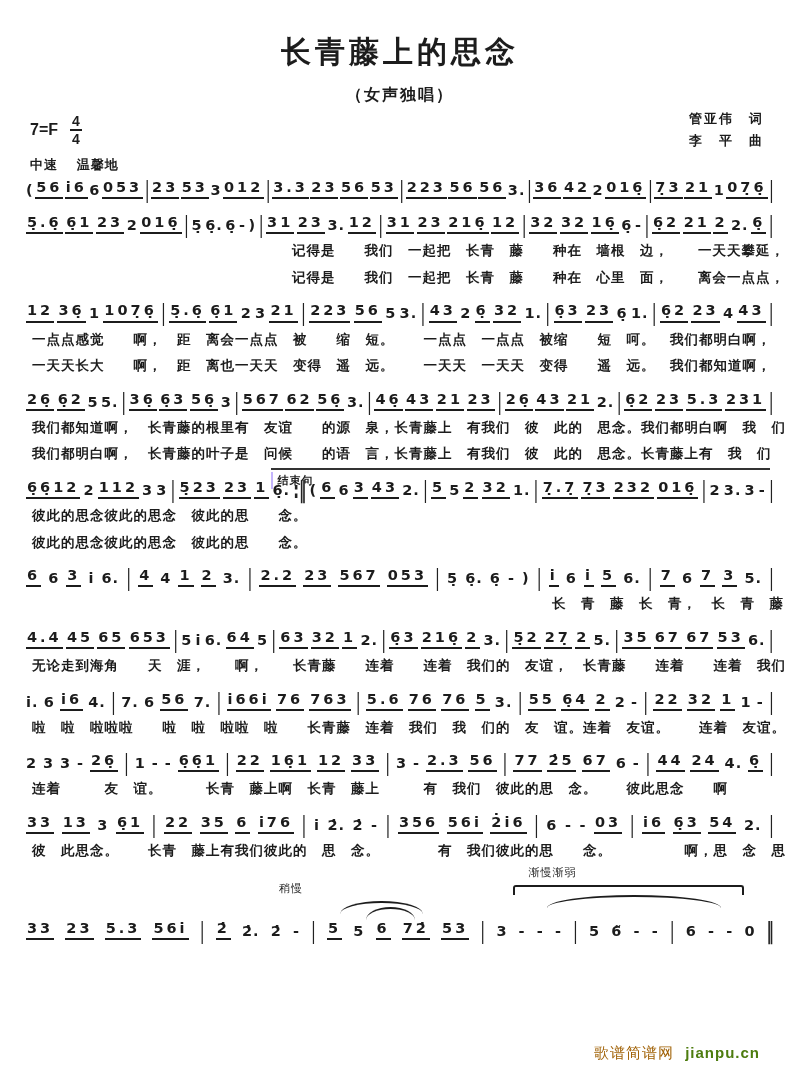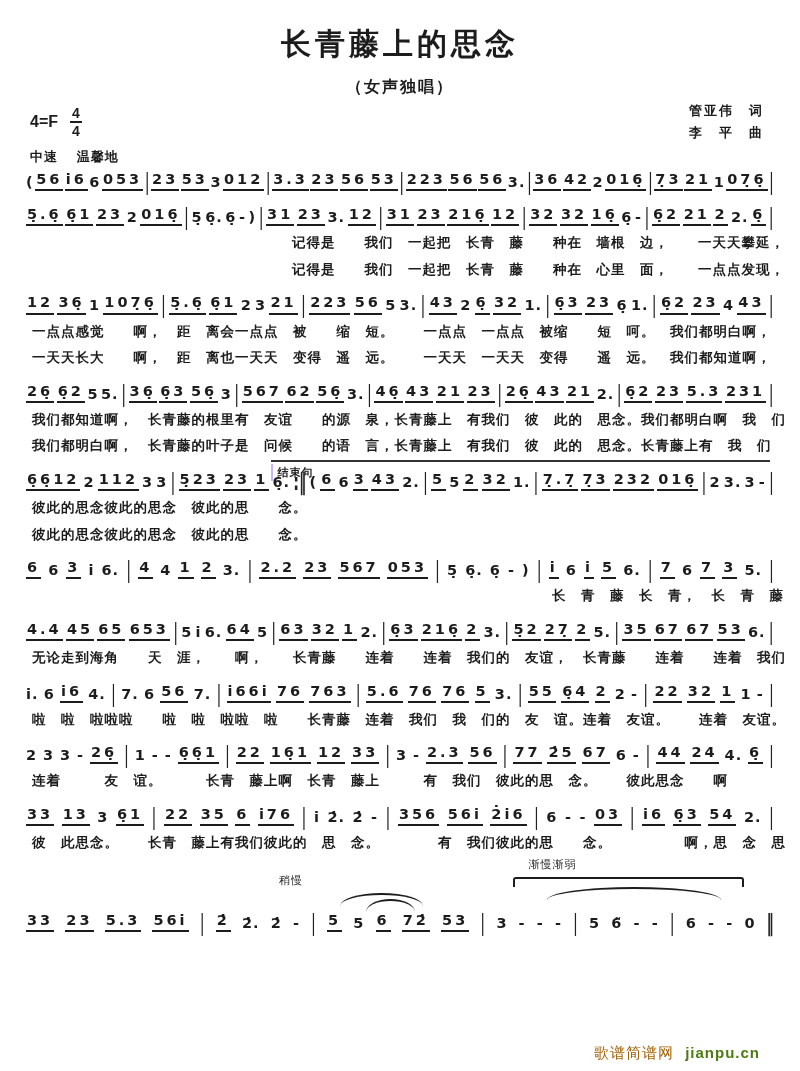--- a/index.html
+++ b/index.html
@@ -1,19 +1,19 @@
 <!DOCTYPE html>
 <html><head>
 <meta charset="utf-8">
 <style>
   html,body{margin:0;padding:0;background:#ffffff;}
   .page{
     width:772px;min-height:1071px;margin:0 auto;background:#ffffff;color:#1c1c1c;
     font-family:"Liberation Sans","DejaVu Sans",sans-serif;position:relative;overflow:hidden;
-    box-sizing:border-box;padding:10px 8px 6px 8px;
+    box-sizing:border-box;padding:18px 8px 6px 8px;
   }
   
   h1.title{margin:14px 0 0 0;text-align:center;font-size:30px;letter-spacing:4px;font-weight:bold;}
   .subtitle{text-align:center;font-size:16px;font-weight:bold;margin-top:12px;letter-spacing:2px;}
   .meta{position:relative;height:62px;margin-top:2px;}
   .meta .left{position:absolute;left:8px;top:6px;}
   .keyrow{display:flex;align-items:center;font-weight:bold;font-size:16px;}
   .meter{display:inline-flex;flex-direction:column;align-items:center;margin-left:12px;line-height:1;}
   .meter .num{font-size:14px;font-weight:bold;border-bottom:2px solid #1c1c1c;padding:0 2px 1px 2px;}
   .meter .den{font-size:14px;font-weight:bold;padding-top:1px;}
@@ -50,21 +50,21 @@
 </head>
 <body>
 
 <div class="page">
   <header>
     <h1 class="title">长青藤上的思念</h1>
     <div class="subtitle">（女声独唱）</div>
     <div class="meta">
       <div class="left">
         <div class="keyrow">
-          <span>4=F</span>
+          <span>7=F</span>
           <span class="meter">
             <span class="num">4</span>
             <span class="den">4</span>
           </span>
         </div>
         <div class="tempo">
           <span>中速</span>
           <span>温馨地</span>
         </div>
       </div>
@@ -142,21 +142,21 @@
           <span class="tok note">-</span>
           <span class="tok bar">|</span>
           <span class="tok grp">6̣2</span>
           <span class="tok grp">21</span>
           <span class="tok grp">2</span>
           <span class="tok note">2.</span>
           <span class="tok grp">6̣</span>
           <span class="tok bar">|</span>
         </div>
         <div class="lyr" style="padding-left: 268px;">记得是　　我们　一起把　长青　藤　　种在　墙根　边，　　一天天攀延，</div>
-        <div class="lyr" style="padding-left: 268px;">记得是　　我们　一起把　长青　藤　　种在　心里　面，　　一点点发现，</div>
+        <div class="lyr" style="padding-left: 268px;">记得是　　我们　一起把　长青　藤　　种在　心里　面，　　离会一点点，</div>
       </div>
       <div class="line">
         <div class="notes">
           <span class="tok grp">12</span>
           <span class="tok grp">36̣</span>
           <span class="tok note">1</span>
           <span class="tok grp">107̣6̣</span>
           <span class="tok bar">|</span>
           <span class="tok grp">5̣.6̣</span>
           <span class="tok grp">6̣1</span>

